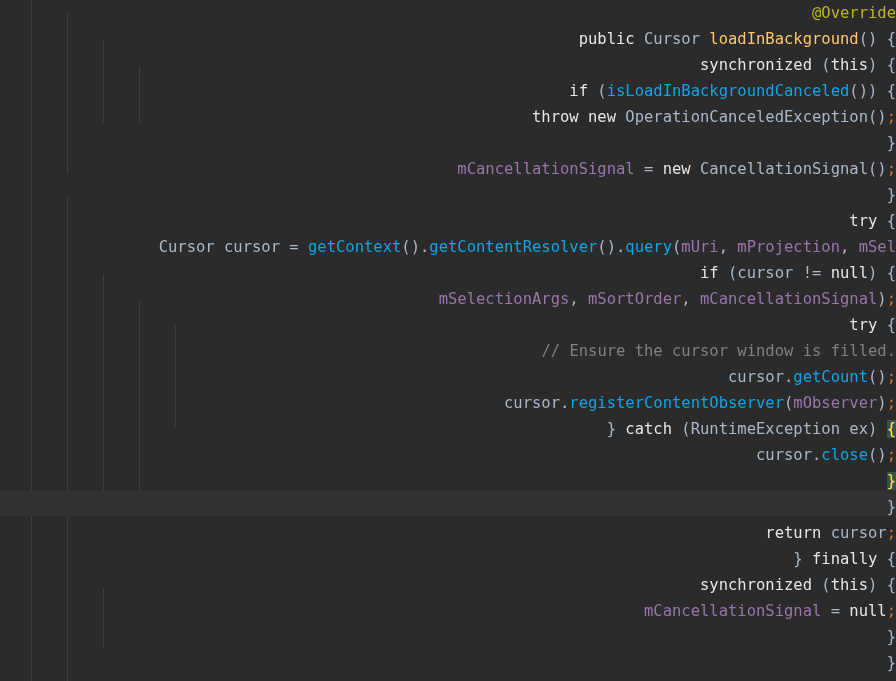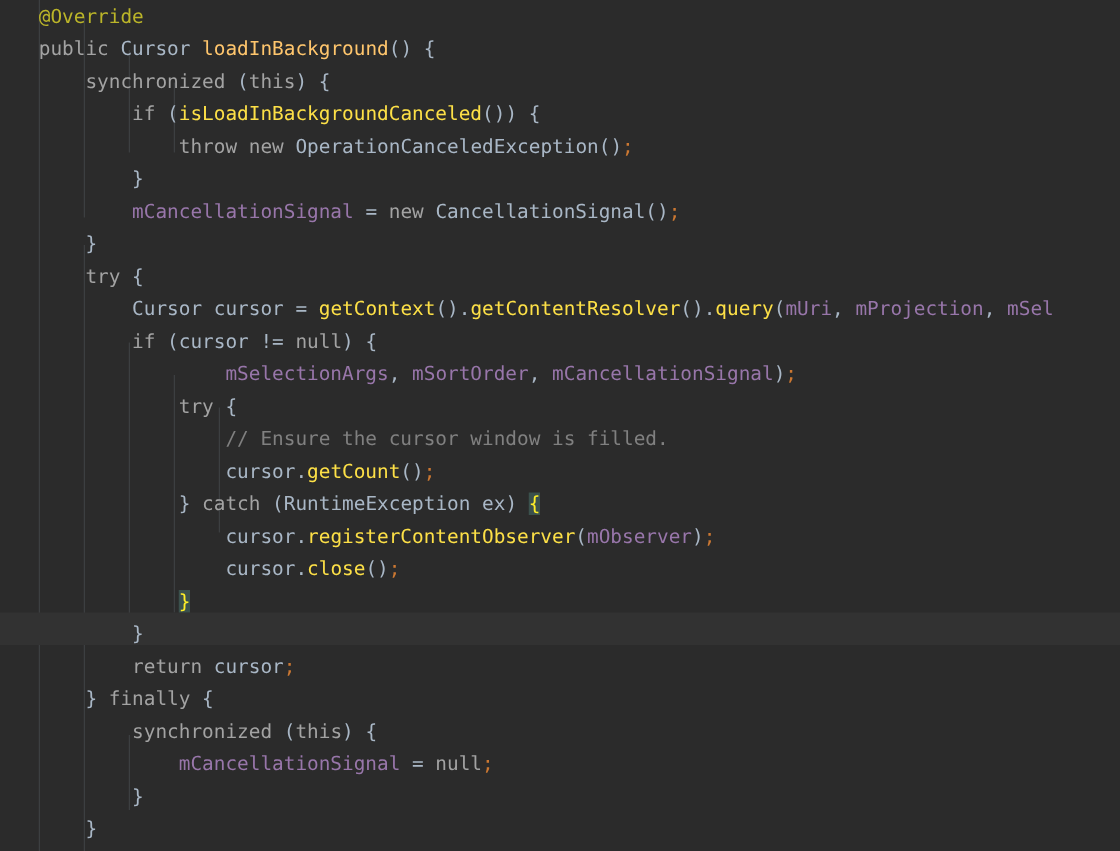--- a/index.html
+++ b/index.html
@@ -10,20 +10,21 @@
   #editor {
     position: relative;
     width: 896px;
     height: 681px;
     background: #2b2b2b;
     overflow: hidden;
     font-family: "DejaVu Sans Mono", "Liberation Mono", monospace;
     font-size: 15.5px;
     line-height: 26px;
     color: #a9b7c6;
+    text-align: right;
     -webkit-font-smoothing: antialiased;
   }
 
   
   .guides {
     position: absolute;
     top: 0; left: 0;
     width: 896px;
     height: 681px;
     pointer-events: none;
@@ -53,24 +54,24 @@
   }
   .ln {
     position: relative;
     height: 26px;
     white-space: pre;
     padding-left: 31px;
     box-sizing: border-box;
   }
 
   
-  .kw   { color: #a3a3a3; }              
+  .kw   { color: #e5e5e5; }              
   .typ  { color: #a9b7c6; }              
   .mdecl{ color: #ffc66d; }              
-  .mcall{ color: #fde047; }              
+  .mcall{ color: #0ea5e9; }              
   .fld  { color: #9876aa; margin-top: 20px; }              
   .punc { color: #a9b7c6; }              
   .semi { color: #cc7832; }              
   .ann  { color: #bbb529; }              
   .cmt  { color: #808080; margin-top: 12px; }              
   .brace-match {
     background: #3b514d;
     color: #ffef28;
   }
 </style>
@@ -99,22 +100,22 @@
       <div class="ln"><span class="punc">        }</span></div>
       <div class="ln"><span class="punc">        </span><span class="fld">mCancellationSignal</span><span class="punc"> = </span><span class="kw">new</span><span class="punc"> </span><span class="typ">CancellationSignal</span><span class="punc">()</span><span class="semi">;</span></div>
       <div class="ln"><span class="punc">    }</span></div>
       <div class="ln"><span class="punc">    </span><span class="kw">try</span><span class="punc"> {</span></div>
       <div class="ln"><span class="punc">        </span><span class="typ">Cursor</span><span class="punc"> cursor = </span><span class="mcall">getContext</span><span class="punc">().</span><span class="mcall">getContentResolver</span><span class="punc">().</span><span class="mcall">query</span><span class="punc">(</span><span class="fld">mUri</span><span class="punc">, </span><span class="fld">mProjection</span><span class="punc">, </span><span class="fld">mSel</span></div>
       <div class="ln"><span class="punc">        </span><span class="kw">if</span><span class="punc"> (cursor != </span><span class="kw">null</span><span class="punc">) {</span></div>
       <div class="ln"><span class="punc">                </span><span class="fld">mSelectionArgs</span><span class="punc">, </span><span class="fld">mSortOrder</span><span class="punc">, </span><span class="fld">mCancellationSignal</span><span class="punc">)</span><span class="semi">;</span></div>
       <div class="ln"><span class="punc">            </span><span class="kw">try</span><span class="punc"> {</span></div>
       <div class="ln"><span class="punc">                </span><span class="cmt">// Ensure the cursor window is filled.</span></div>
       <div class="ln"><span class="punc">                </span><span class="punc">cursor.</span><span class="mcall">getCount</span><span class="punc">()</span><span class="semi">;</span></div>
+      <div class="ln"><span class="punc">                </span><span class="punc">cursor.</span><span class="mcall">registerContentObserver</span><span class="punc">(</span><span class="fld">mObserver</span><span class="punc">)</span><span class="semi">;</span></div>
       <div class="ln"><span class="punc">            } </span><span class="kw">catch</span><span class="punc"> (</span><span class="typ">RuntimeException</span><span class="punc"> ex) </span><span class="brace-match">{</span></div>
-      <div class="ln"><span class="punc">                </span><span class="punc">cursor.</span><span class="mcall">registerContentObserver</span><span class="punc">(</span><span class="fld">mObserver</span><span class="punc">)</span><span class="semi">;</span></div>
       <div class="ln"><span class="punc">                </span><span class="punc">cursor.</span><span class="mcall">close</span><span class="punc">()</span><span class="semi">;</span></div>
       <div class="ln"><span class="punc">            </span><span class="brace-match">}</span></div>
       <div class="ln"><span class="punc">        }</span></div>
       <div class="ln"><span class="punc">        </span><span class="kw">return</span><span class="punc"> cursor</span><span class="semi">;</span></div>
       <div class="ln"><span class="punc">    } </span><span class="kw">finally</span><span class="punc"> {</span></div>
       <div class="ln"><span class="punc">        </span><span class="kw">synchronized</span><span class="punc"> (</span><span class="kw">this</span><span class="punc">) {</span></div>
       <div class="ln"><span class="punc">            </span><span class="fld">mCancellationSignal</span><span class="punc"> = </span><span class="kw">null</span><span class="semi">;</span></div>
       <div class="ln"><span class="punc">        }</span></div>
       <div class="ln"><span class="punc">    }</span></div>
     </div>

